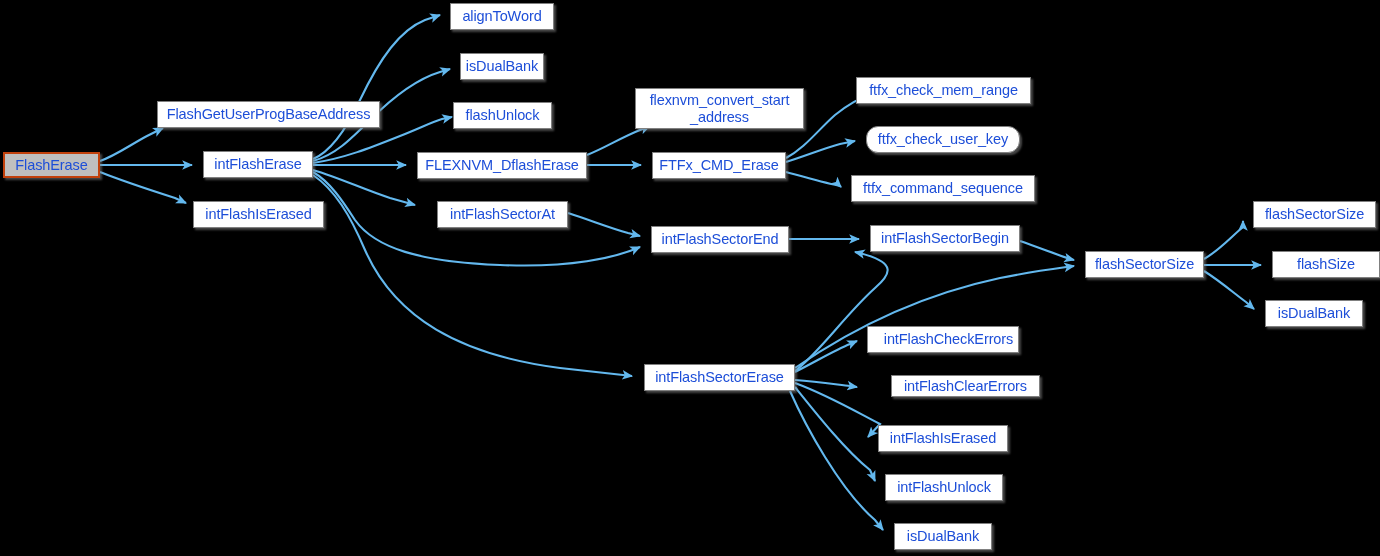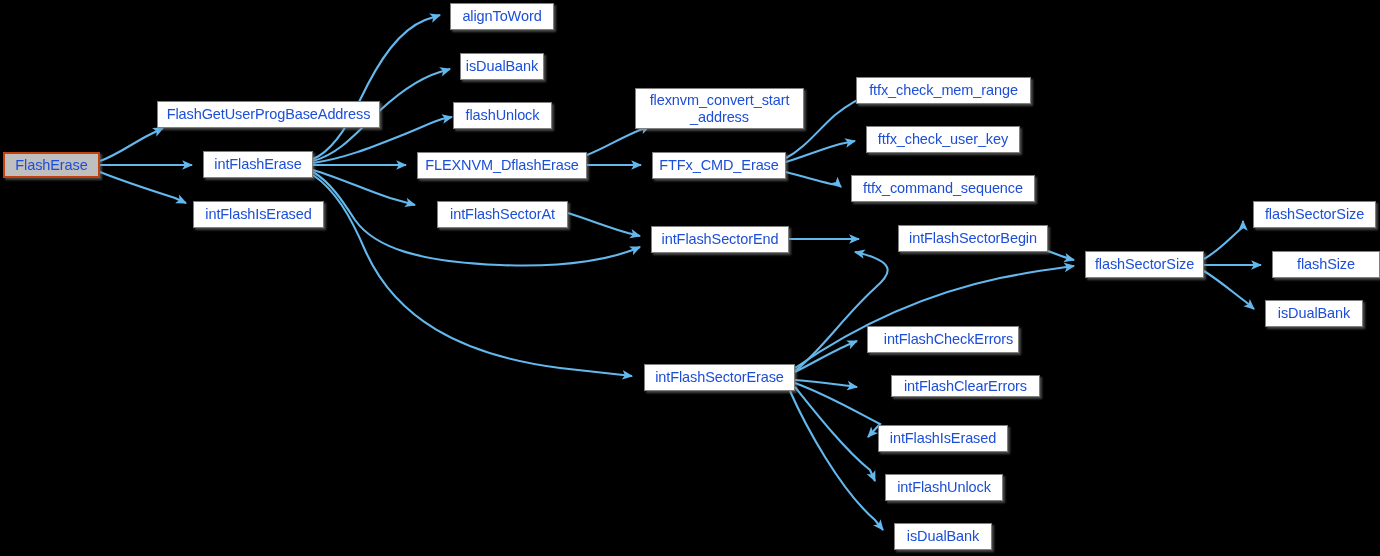--- a/index.html
+++ b/index.html
@@ -105,23 +105,23 @@
       <div class="node-box" style="left: 460px; top: 53px; width: 84px; height: 27px;">isDualBank</div>
       <div class="node-box" style="left: 453px; top: 102px; width: 99px; height: 27px;">flashUnlock</div>
       <div class="node-box" style="left: 417px; top: 152px; width: 170px; height: 27px;">FLEXNVM_DflashErase</div>
       <div class="node-box" style="left: 437px; top: 201px; width: 131px; height: 27px;">intFlashSectorAt</div>
       <div class="node-box" style="left: 635px; top: 88px; width: 169px; height: 41px;">flexnvm_convert_start
 _address</div>
       <div class="node-box" style="left: 652px; top: 152px; width: 134px; height: 27px;">FTFx_CMD_Erase</div>
       <div class="node-box" style="left: 651px; top: 226px; width: 138px; height: 27px;">intFlashSectorEnd</div>
       <div class="node-box" style="left: 644px; top: 364px; width: 151px; height: 27px;">intFlashSectorErase</div>
       <div class="node-box" style="left: 856px; top: 77px; width: 175px; height: 27px;">ftfx_check_mem_range</div>
-      <div class="node-box" style="left: 866px; top: 126px; width: 154px; height: 27px;">ftfx_check_user_key</div>
+      <div class="node-box" style="left: 866px; top: 126px; width: 154px; height: 27px; border-radius: 12px;">ftfx_check_user_key</div>
       <div class="node-box" style="left: 851px; top: 175px; width: 184px; height: 27px;">ftfx_command_sequence</div>
-      <div class="node-box" style="left: 870px; top: 225px; width: 150px; height: 27px; margin-left: 28px;">intFlashSectorBegin</div>
+      <div class="node-box" style="left: 870px; top: 225px; width: 150px; height: 27px;">intFlashSectorBegin</div>
       <div class="node-box" style="left: 867px; top: 326px; width: 152px; height: 27px; padding-left: 11px;">intFlashCheckErrors</div>
       <div class="node-box" style="left: 891px; top: 375px; width: 149px; height: 22px;">intFlashClearErrors</div>
       <div class="node-box" style="left: 878px; top: 425px; width: 130px; height: 27px;">intFlashIsErased</div>
       <div class="node-box" style="left: 885px; top: 474px; width: 118px; height: 27px;">intFlashUnlock</div>
       <div class="node-box" style="left: 894px; top: 523px; width: 98px; height: 27px;">isDualBank</div>
       <div class="node-box" style="left: 1085px; top: 251px; width: 119px; height: 27px;">flashSectorSize</div>
       <div class="node-box" style="left: 1253px; top: 201px; width: 123px; height: 27px;">flashSectorSize</div>
       <div class="node-box" style="left: 1272px; top: 251px; width: 108px; height: 27px;">flashSize</div>
       <div class="node-box" style="left: 1265px; top: 300px; width: 98px; height: 27px;">isDualBank</div>
     </div>

